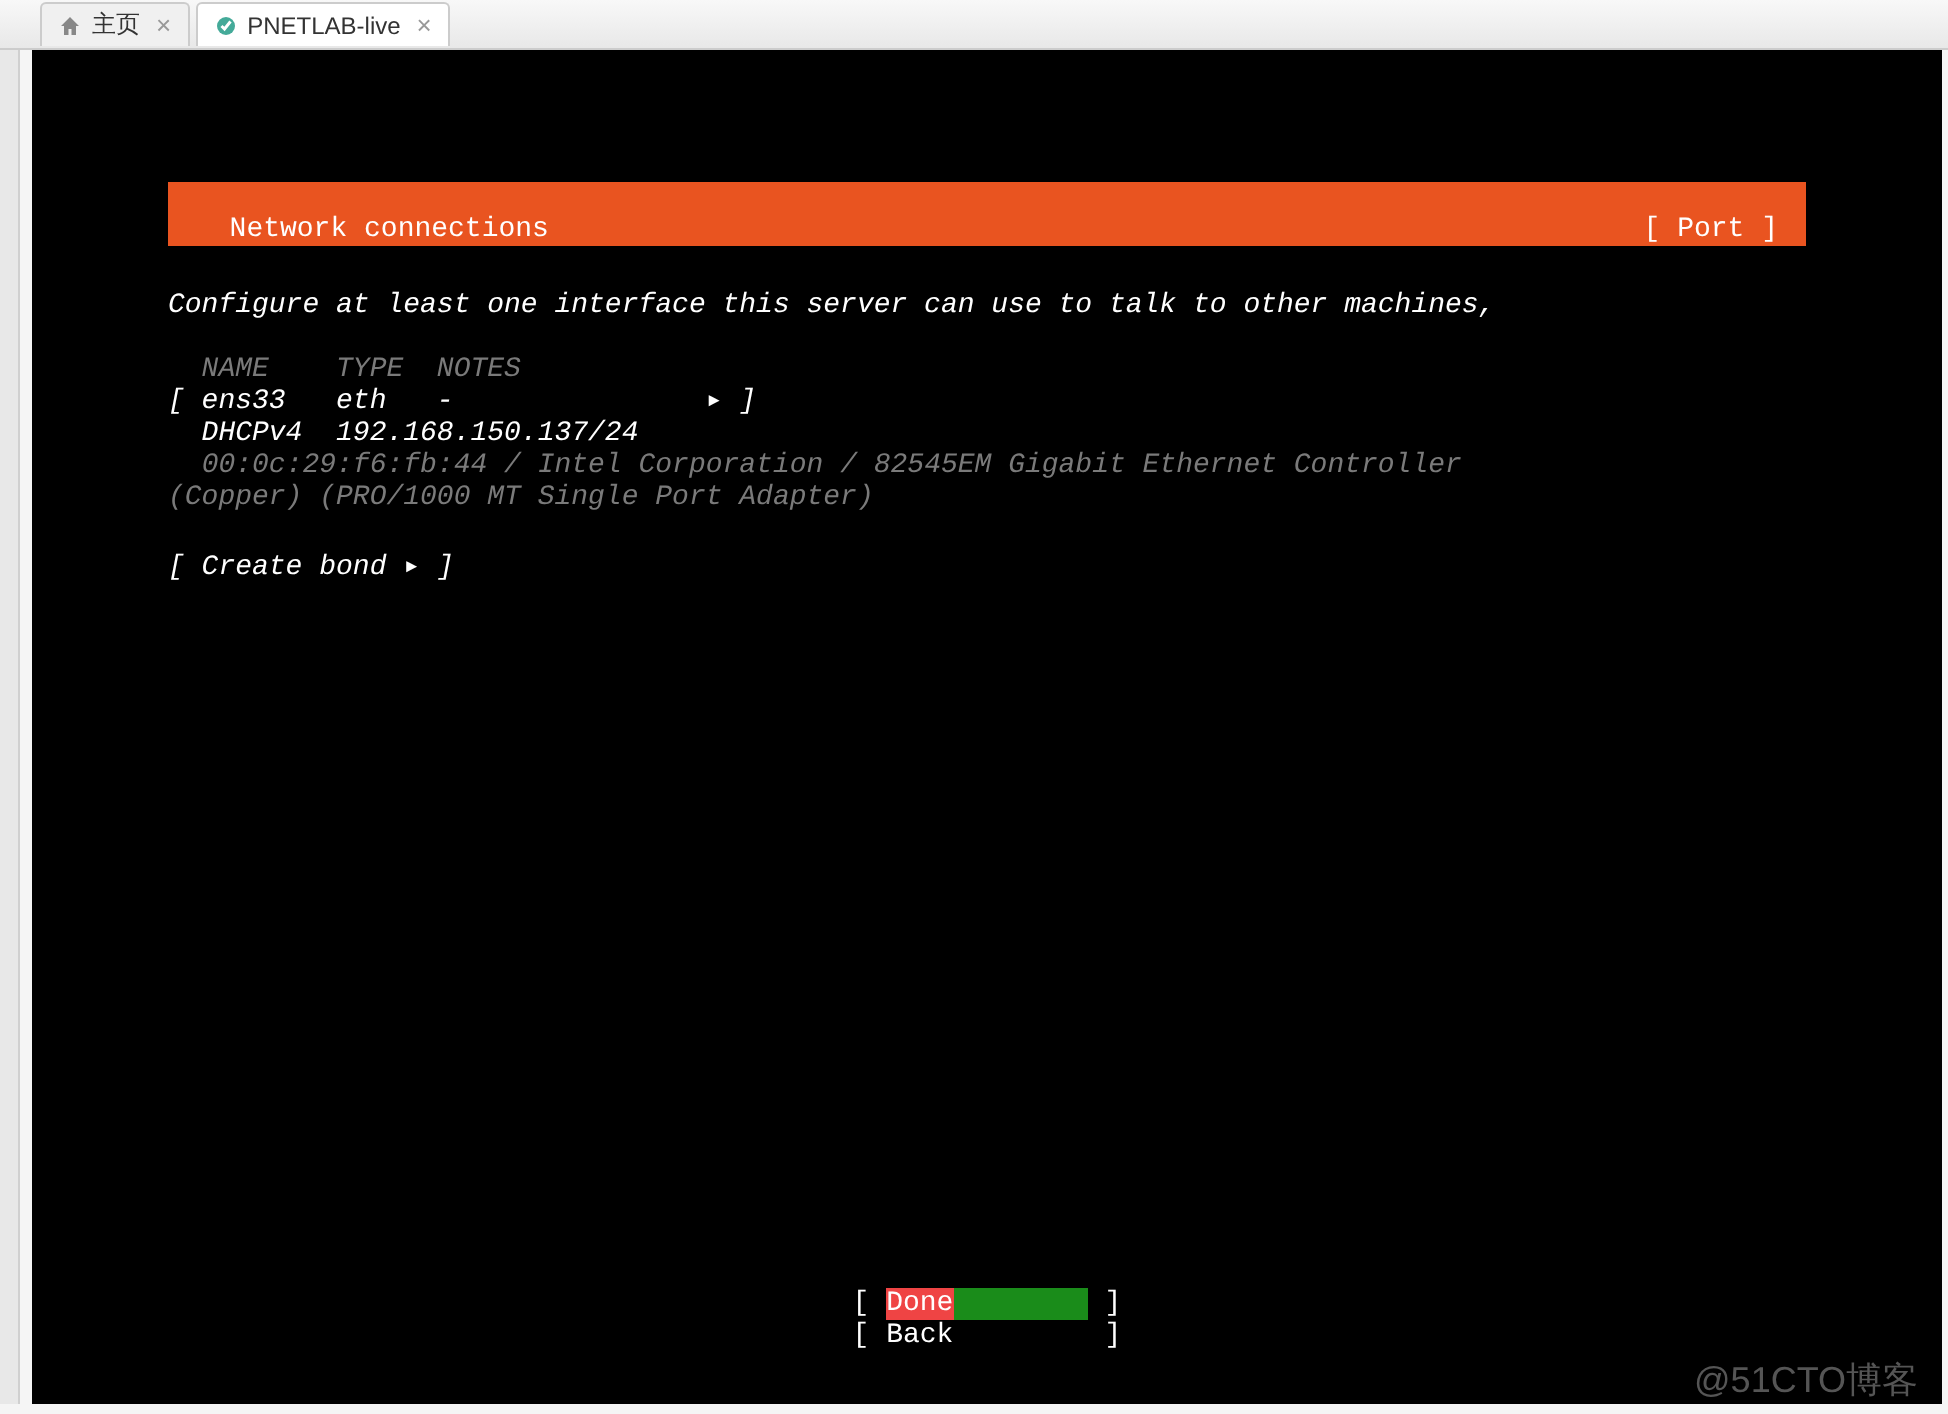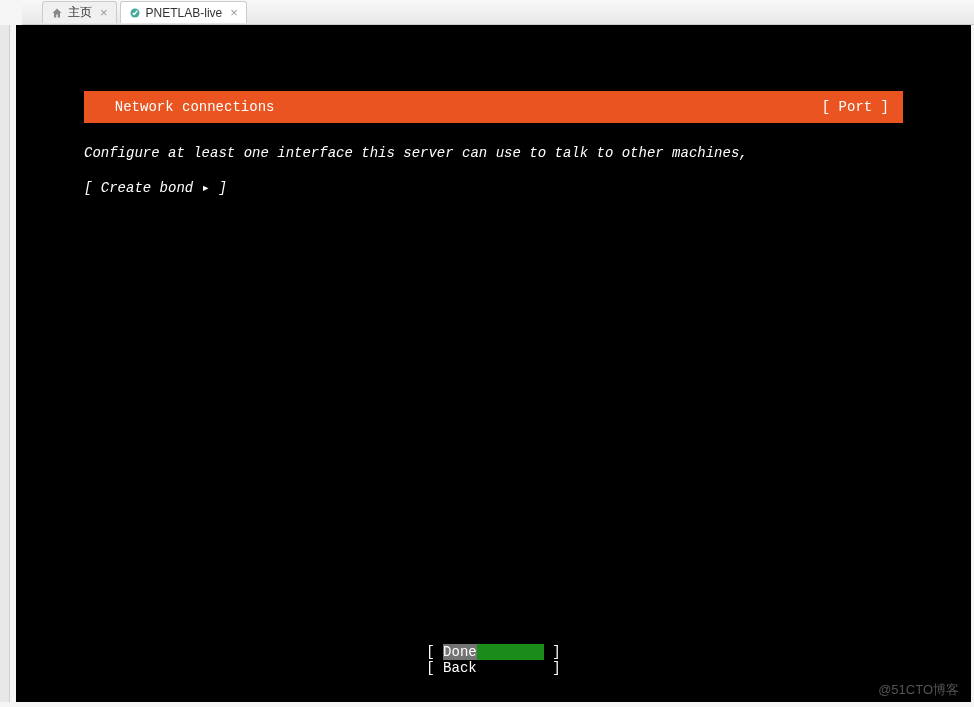--- a/index.html
+++ b/index.html
@@ -11,21 +11,20 @@
       overflow: hidden;
       position: relative;
     }
     .browser-chrome {
       height: 25px;
       background: linear-gradient(#f8f8f8, #e8e8e8);
       border-bottom: 1px solid #ccc;
       display: flex;
       align-items: center;
       padding-left: 20px;
-      margin-left: 22px;
     }
     .tab {
       display: flex;
       align-items: center;
       height: 22px;
       padding: 0 8px;
       background: #fff;
       border: 1px solid #ccc;
       border-bottom: none;
       border-radius: 3px 3px 0 0;
@@ -69,21 +68,21 @@
       font-size: 14px;
       line-height: 16px;
     }
     .header-bar {
       background: #e95420;
       color: #fff;
       height: 32px;
       margin: 66px 68px 0 68px;
       display: flex;
       justify-content: space-between;
-      align-items: center;
+      align-items: flex-end;
       padding: 0 14px 0 14px;
     }
     .header-title { white-space: pre; }
     .help-link { white-space: pre; cursor: pointer; }
     .content {
       margin: 22px 68px 0 68px;
       color: #fff;
       font-style: italic;
     }
     .desc-line { white-space: pre; }
@@ -121,33 +120,33 @@
       gap: 0;
     }
     .btn-row {
       white-space: pre;
       color: #fff;
       cursor: pointer;
       font-family: 'Courier New', monospace;
       font-size: 14px;
     }
     .done-inner {
-      background: #737373;
+      background: #ef4444;
       color: #fff;
       text-decoration-color: #fff;
     }
     .done-inner-pad {
       background: #1a8c1a;
     }
     .watermark {
       position: absolute;
       right: 12px;
       bottom: 4px;
       color: #555;
-      font-size: 13px;
+      font-size: 18px;
       font-family: Arial, sans-serif;
     }
   </style>
 </head>
 <body>
 
 <div class="browser-chrome">
   <div class="tab inactive">
     <span class="home-icon">
       <svg viewBox="0 0 16 16" width="12" height="12">
@@ -174,20 +173,27 @@
 <div class="terminal-area">
 
   <div class="header-bar">
     <span class="header-title">  Network connections</span>
     <span class="help-link">[ Port ]</span>
   </div>
 
   <div class="content">
     <div class="desc-line">Configure at least one interface this server can use to talk to other machines,</div>
 
+    <div class="table-area">
+      <div class="table-header">  NAME    TYPE  NOTES</div>
+      <div class="iface-row">[ ens33   eth   -               ▸ ]</div>
+      <div class="iface-addr">  DHCPv4  192.168.150.137/24</div>
+      <div class="iface-info">  00:0c:29:f6:fb:44 / Intel Corporation / 82545EM Gigabit Ethernet Controller
+(Copper) (PRO/1000 MT Single Port Adapter)</div>
+    </div>
 
     <div class="create-bond">[ Create bond ▸ ]</div>
   </div>
 
   <div class="footer-buttons">
     <div class="btn-row"><span>[ </span><span class="done-inner">Done</span><span class="done-inner-pad">        </span><span> ]</span></div>
     <div class="btn-row">[ Back         ]</div>
   </div>
 
   <div class="watermark">@51CTO博客</div>

